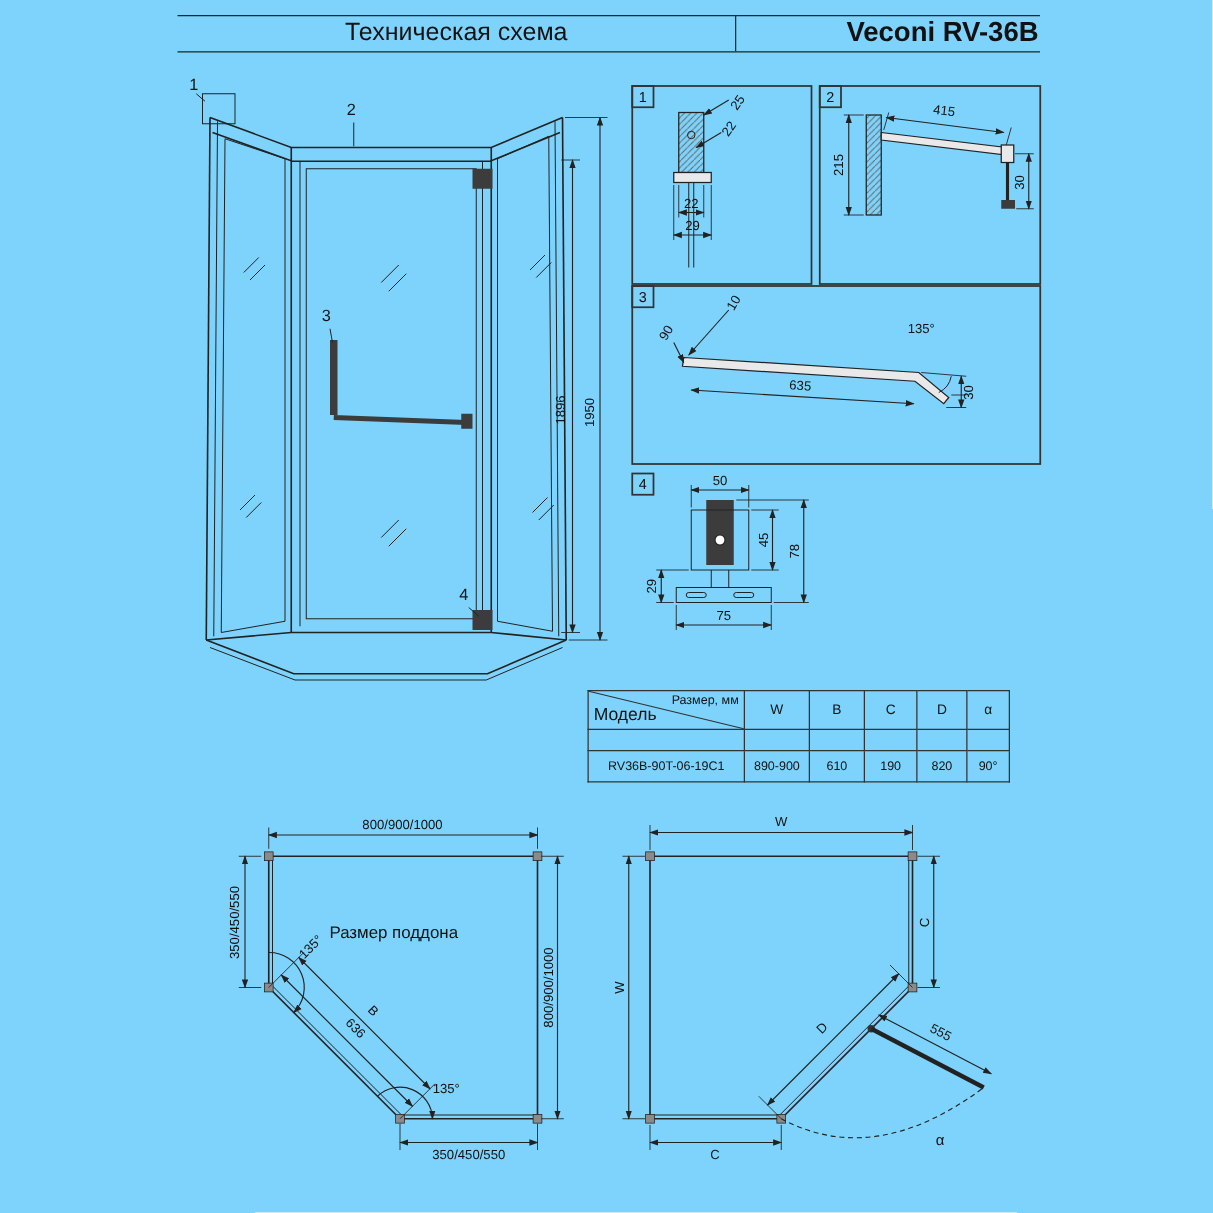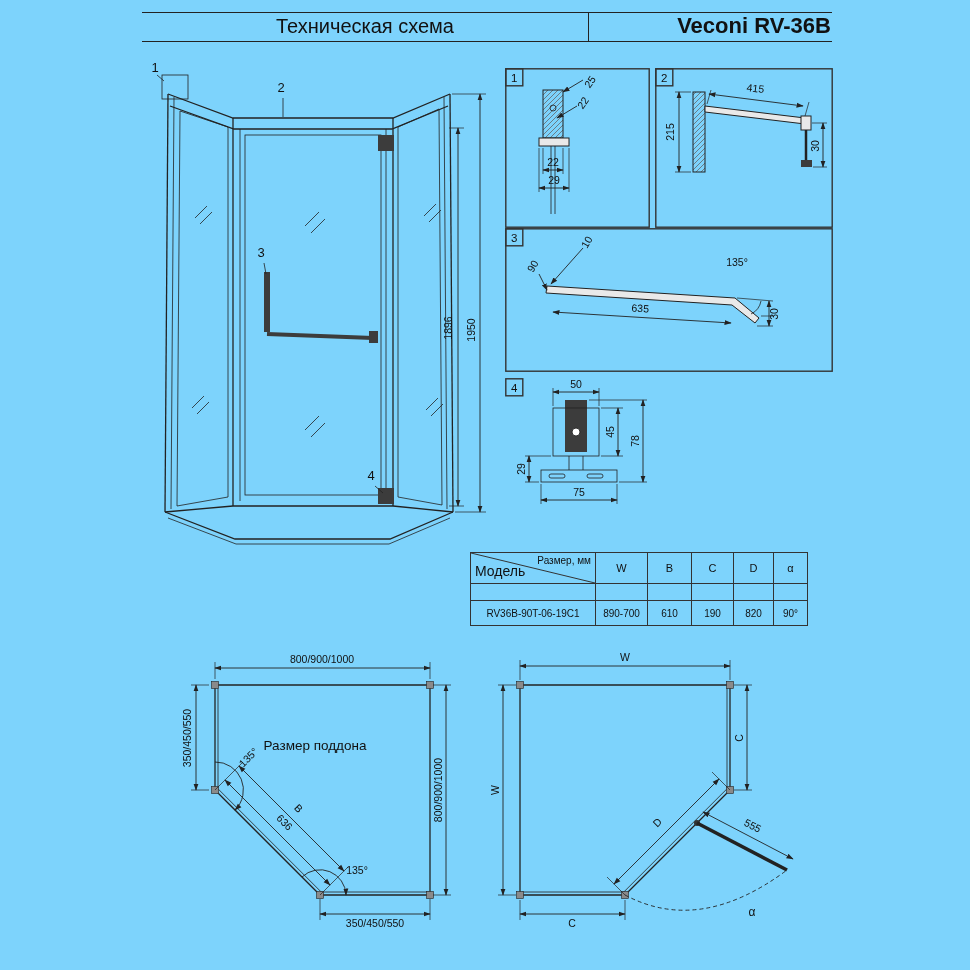--- a/index.html
+++ b/index.html
@@ -269,21 +269,21 @@
     <tr class="spacer">
       <td></td>
           <td></td>
           <td></td>
           <td></td>
           <td></td>
           <td></td>
     </tr>
     <tr class="datarow">
       <td>RV36B-90T-06-19C1</td>
-      <td>890-700</td>
+      <td>890-900</td>
       <td>610</td>
       <td>190</td>
       <td>820</td>
       <td>90°</td>
     </tr>
   </tbody>
     </table>
 
   <svg style="left:165px;top:648px" width="295" height="297" viewBox="0 0 295 297">
     <g>

